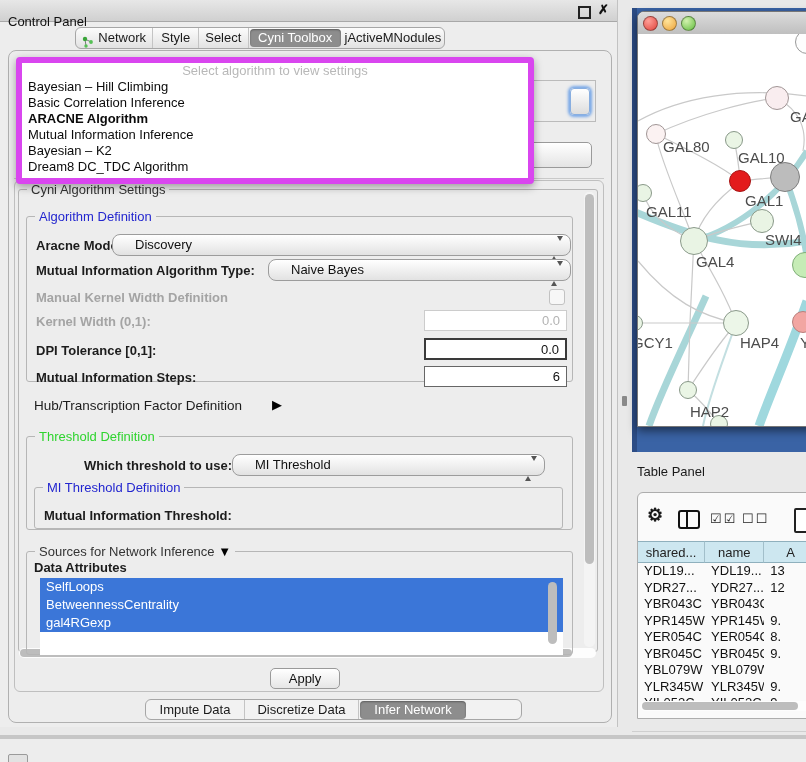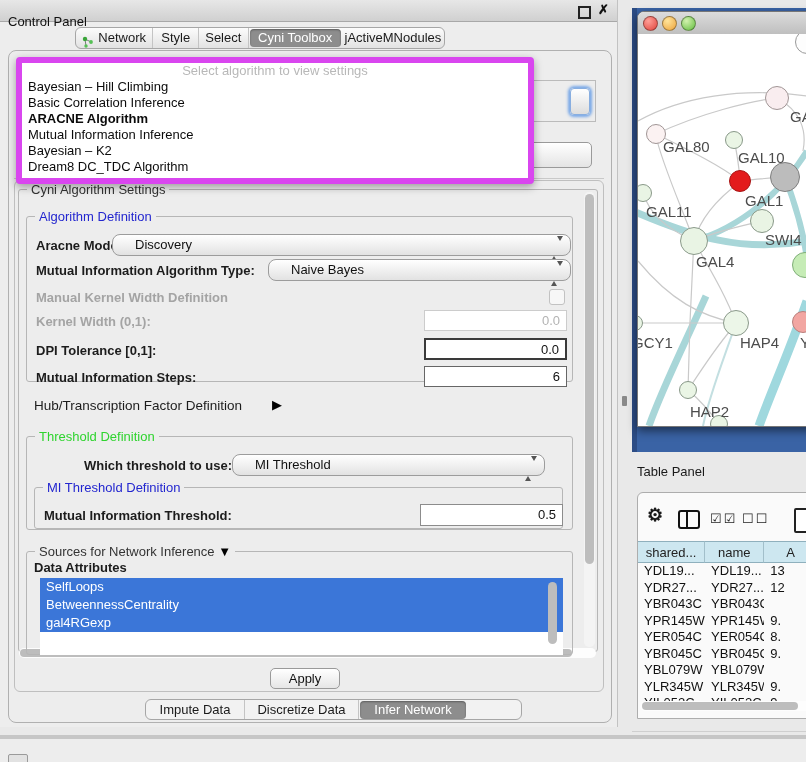--- a/index.html
+++ b/index.html
@@ -165,21 +165,20 @@
   </div>
   <span class="lbl" style="left:84px;top:458px">Which threshold to use:</span>
   <div class="combo" style="left:232px;top:454px;width:313px">
     <span>MI Threshold</span>
     <span class="steppers"><span class="tri-up"></span><span class="tri-down"></span></span>
   </div>
   <div class="abs groupbox" style="left:34px;top:487px;width:529px;height:42px">
     <span class="gb-label blue">MI Threshold Definition</span>
   </div>
   <span class="lbl" style="left:44px;top:508px">Mutual Information Threshold:</span>
-  <div class="field soft" style="left:420px;top:504px;width:143px;height:22px">0.5</div>
 
   <div class="abs groupbox" style="left:26px;top:551px;width:547px;height:104px">
     <span class="gb-label">
       <span>Sources for Network Inference</span>
       <span style="color:#000">▼</span>
     </span>
   </div>
   <span class="lbl" style="left:34px;top:560px">Data Attributes</span>
   <div class="attr-list" id="attr-list" style="left:40px;top:578px;width:523px;height:77px">
       <div class="attr-item">SelfLoops</div>

